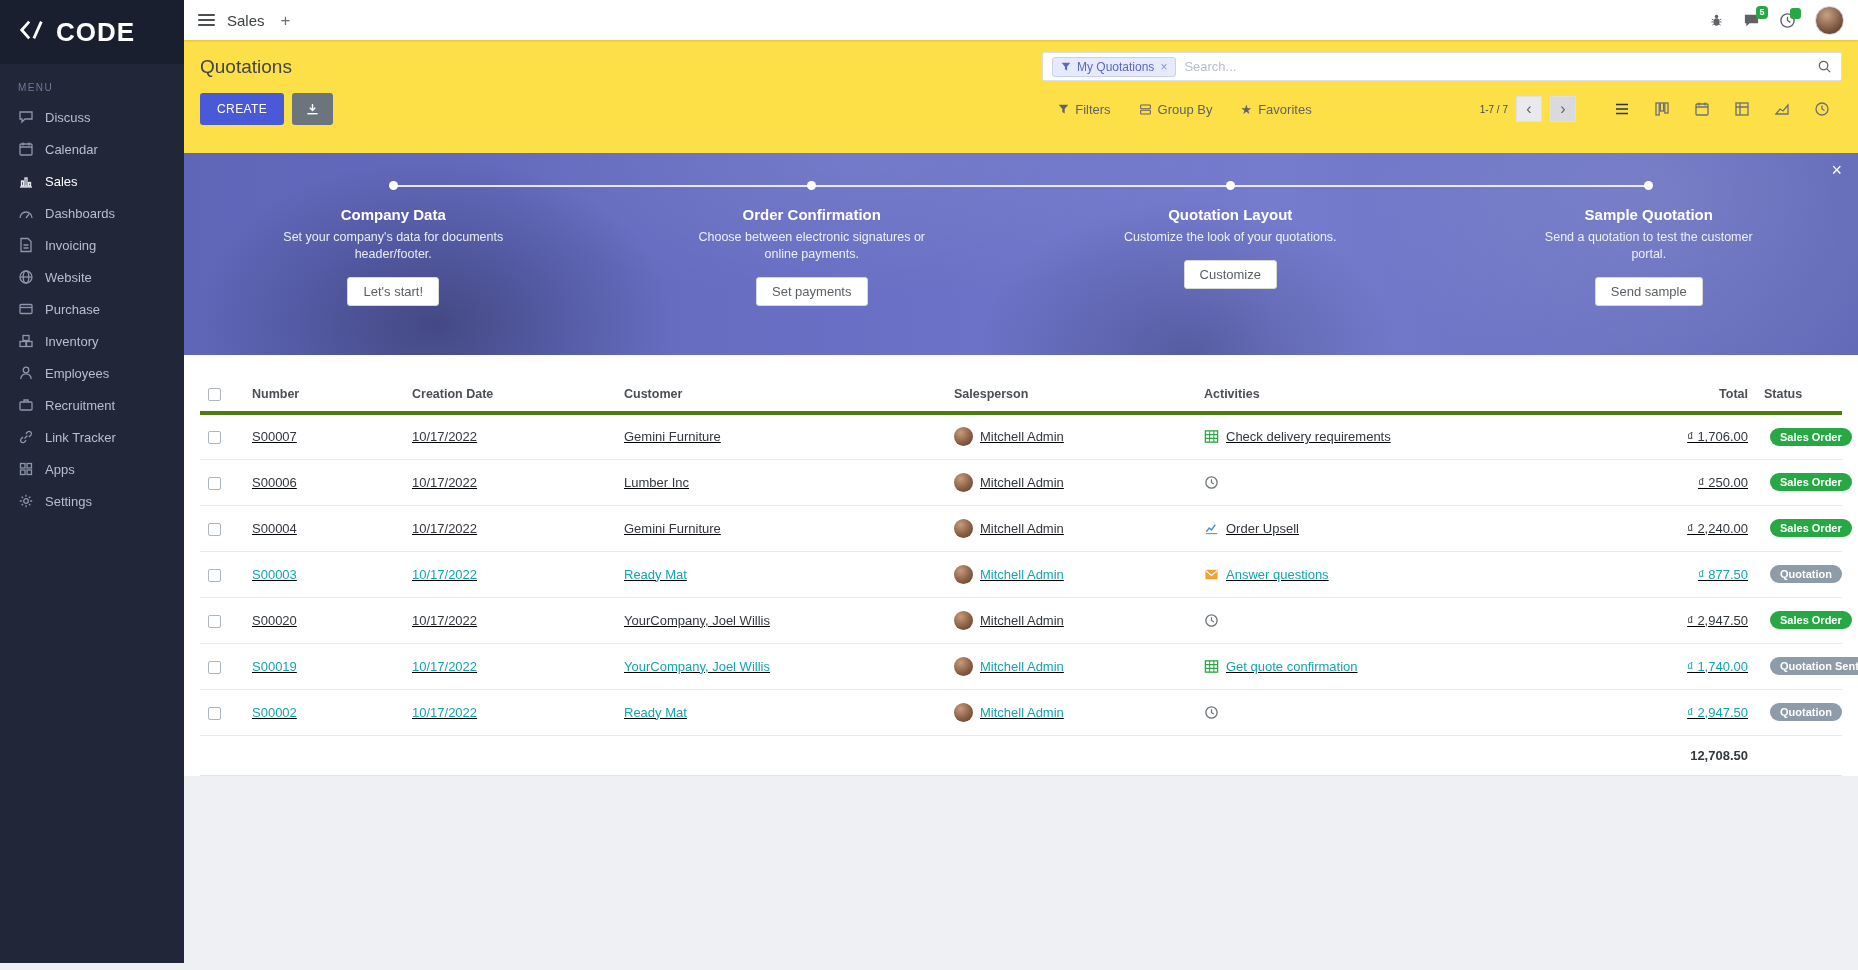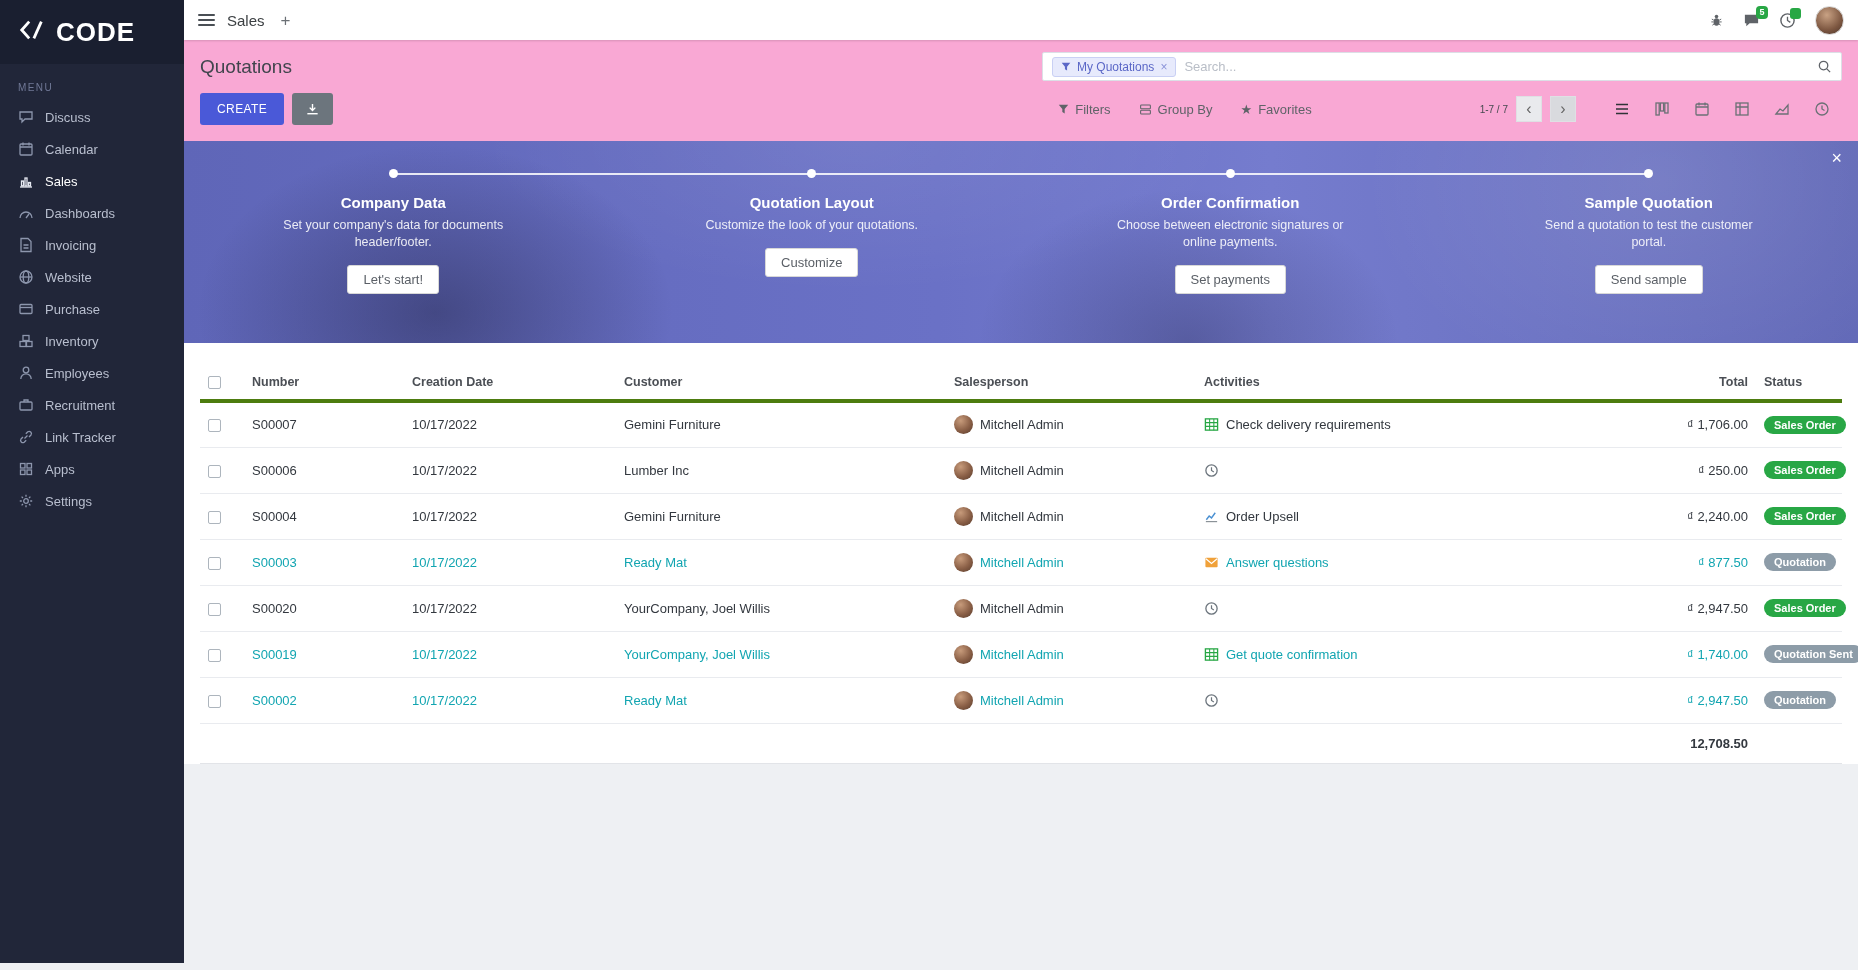--- a/index.html
+++ b/index.html
@@ -26,21 +26,21 @@
   .hamburger div { height: 2px; background: #4a4f55; margin: 3px 0; border-radius: 1px; }
   .app-name { margin-left: 12px; font-size: 15px; color: #3c4043; }
   .tb-plus { margin-left: 16px; font-size: 17px; color: #6b7075; cursor: pointer; line-height: 1; }
   .tb-right { margin-left: auto; display: flex; align-items: center; gap: 19px; }
   .tb-icon { position: relative; display: inline-flex; cursor: pointer; }
   .tb-badge { position: absolute; top: -6px; right: -8px; background: #28a745; color: #fff; font-size: 9px; font-weight: bold; border-radius: 4px; padding: 0 3px; min-width: 12px; height: 13px; line-height: 13px; text-align: center; }
   .tb-dot { position: absolute; top: -4px; right: -5px; width: 11px; height: 11px; background: #28a745; border-radius: 3px; }
   .avatar { width: 29px; height: 29px; border-radius: 50%; border: 1px solid #d8d8d8; background: radial-gradient(circle at 40% 30%, #c9a284, #7d5741 60%, #4a332a); cursor: pointer; }
 
   
-  .cp { background: #f9a8d4; padding: 12px 16px 16px; }
+  .cp { background: #fde047; padding: 12px 16px 28px; }
   .cp-row1 { display: flex; align-items: center; justify-content: space-between; }
   .cp-title { font-size: 19px; font-weight: 400; color: #41454d; }
   .searchbox { width: 800px; height: 29px; background: #fff; border: 1px solid #dcdfe6; border-radius: 2px; display: flex; align-items: center; padding: 0 9px; gap: 8px; }
   .pill { display: inline-flex; align-items: center; gap: 6px; background: #e7eafc; border: 1px solid #c9d0f4; color: #5b67c7; font-size: 12px; padding: 2px 8px; border-radius: 3px; white-space: nowrap; cursor: pointer; }
   .pill .pill-x { font-size: 12px; color: #8a93d8; cursor: pointer; }
   .search-input { flex: 1; border: none; outline: none; font-size: 13px; color: #555; background: transparent; }
   .search-input::placeholder { color: #b9bec7; }
   .search-glass { display: inline-flex; cursor: pointer; }
 
   .cp-row2 { display: flex; align-items: center; margin-top: 12px; }
@@ -77,26 +77,26 @@
   .step-desc { margin: 6px auto 14px; font-size: 12.5px; color: rgba(255,255,255,0.88); max-width: 235px; line-height: 1.35; }
   .step-btn { background: #fff; color: #5a5f66; border: 1px solid #d8d8d8; font-family: inherit; font-size: 13px; padding: 6px 15px; border-radius: 3px; cursor: pointer; }
 
   
   .table-wrap { background: #fff; padding: 22px 16px 0; }
   table { width: 100%; border-collapse: collapse; table-layout: fixed; }
   thead th { font-size: 12.5px; color: #4b4f55; font-weight: bold; text-align: left; padding: 10px 8px; border-bottom: 4px solid #4d7c0f; white-space: nowrap; }
   th.num, td.num { text-align: right; }
   tbody td { font-size: 13px; color: #33383f; padding: 0 8px; height: 46px; border-bottom: 1px solid #e9ebef; white-space: nowrap; overflow: hidden; vertical-align: middle; }
   tbody td.c-status { overflow: visible; }
-  tbody tr { cursor: pointer; }
+  tbody tr { cursor: pointer; text-decoration: underline; }
   tr.row-teal td { color: #12a5b1; }
   .cellflex { display: flex; align-items: center; gap: 7px; }
   .avatar-sm { width: 19px; height: 19px; border-radius: 50%; flex: none; display: inline-block; background: radial-gradient(circle at 35% 30%, #c79b7b, #8a5f46 55%, #55392a); }
   .act-icon { display: inline-flex; flex: none; }
-  .badge { display: inline-block; font-size: 11px; font-weight: bold; color: #fff; padding: 3px 10px; border-radius: 11px; white-space: nowrap; }
+  .badge { display: inline-block; font-size: 11px; font-weight: bold; color: #fff; padding: 3px 10px; border-radius: 11px; white-space: nowrap; margin-left: 6px; }
   .badge.success { background: #28a745; }
   .badge.muted { background: #8d9ca8; }
   tfoot td { height: 40px; border-bottom: 1px solid #e2e4e8; font-weight: bold; font-size: 13px; color: #33383f; padding: 0 8px; }
   input[type="checkbox"] { appearance: none; width: 13px; height: 13px; border: 1px solid #adb5bd; border-radius: 2px; background: #fff; cursor: pointer; vertical-align: middle; }
 </style>
 </head>
 <body>
 
 <aside class="sidebar">
   <div class="logo">
@@ -372,30 +372,30 @@
 
       <div class="step">
         <div class="dot"></div>
         <div class="step-title">Company Data</div>
         <div class="step-desc">Set your company's data for documents header/footer.</div>
         <button class="step-btn">Let's start!</button>
       </div>
 
       <div class="step">
         <div class="dot"></div>
+        <div class="step-title">Order Confirmation</div>
+        <div class="step-desc">Choose between electronic signatures or online payments.</div>
+        <button class="step-btn">Set payments</button>
+      </div>
+
+      <div class="step">
+        <div class="dot"></div>
         <div class="step-title">Quotation Layout</div>
         <div class="step-desc">Customize the look of your quotations.</div>
         <button class="step-btn">Customize</button>
-      </div>
-
-      <div class="step">
-        <div class="dot"></div>
-        <div class="step-title">Order Confirmation</div>
-        <div class="step-desc">Choose between electronic signatures or online payments.</div>
-        <button class="step-btn">Set payments</button>
       </div>
 
       <div class="step">
         <div class="dot"></div>
         <div class="step-title">Sample Quotation</div>
         <div class="step-desc">Send a quotation to test the customer portal.</div>
         <button class="step-btn">Send sample</button>
       </div>
     </div>
   </section>

